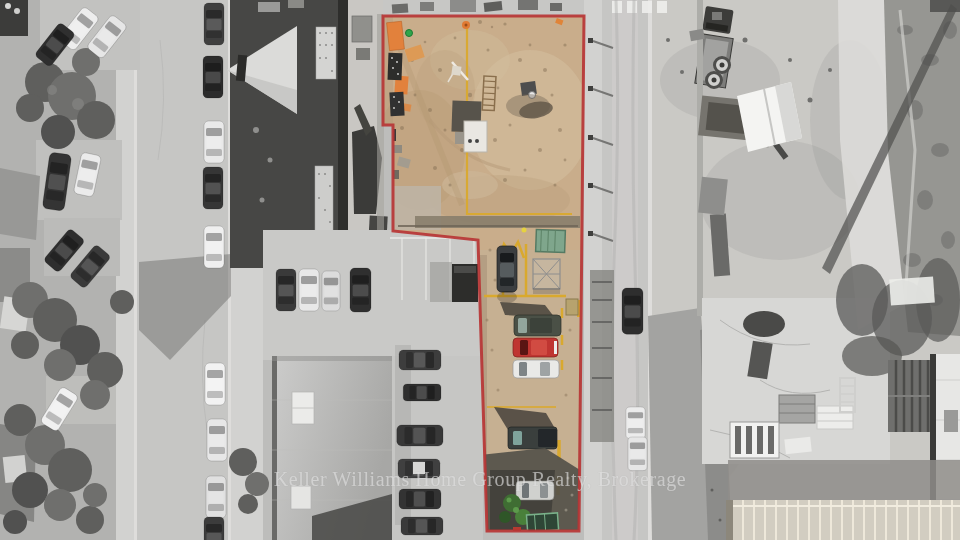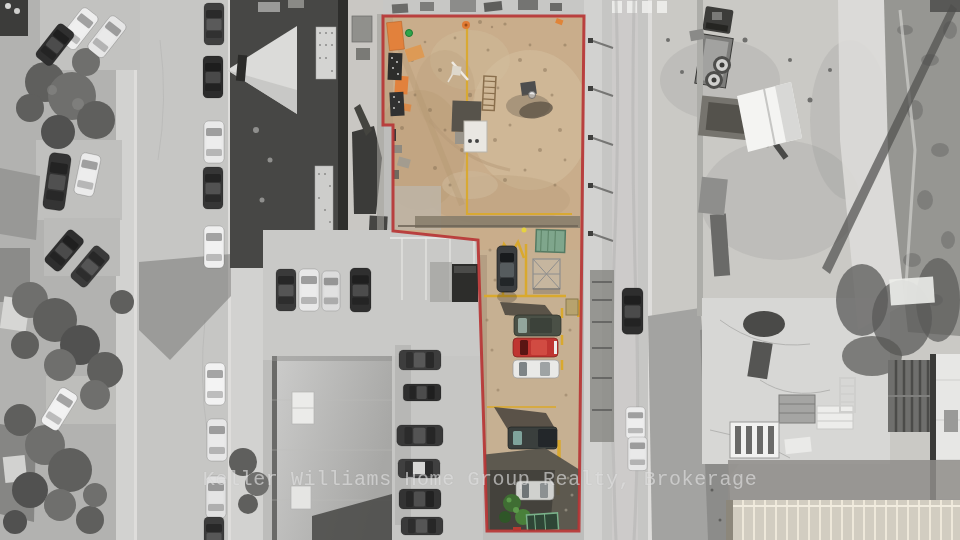--- a/index.html
+++ b/index.html
@@ -1,17 +1,17 @@
 <!DOCTYPE html>
 <html style="--outline-red: #b73535; --lot-dirt: #c9ad8b; --strip-pavement: #c6b092; --pipe-yellow: #d9a92e; --pallet-orange: #e2813c; --shed-green: #7fa68c; --bush-green: #3f6d33; --car-red: #bf3531; --dumpster-green: #79b089;"><head>
 <meta charset="utf-8">
 <style>
   html,body{margin:0;padding:0;background:#222;}
   .stage{position:relative;width:960px;height:540px;overflow:hidden;background:#bdbdbb;
-         font-family:Liberation Mono, monospace;}
+         font-family:Liberation Serif, serif;}
   svg{display:block}
   .s0{fill:#bdbdbb}
   .street{fill:#c6c6c4}
   .walk{fill:#d2d2d0}
   .curb{fill:#dedddb}
   .tree{fill:#5f5f5d}
   .tree2{fill:#6f6f6d}
   .tree3{fill:#515150}
   .dirt{fill:var(--lot-dirt,#c9ad8b)}
   .strip-base{fill:var(--strip-pavement,#c6b092)}

